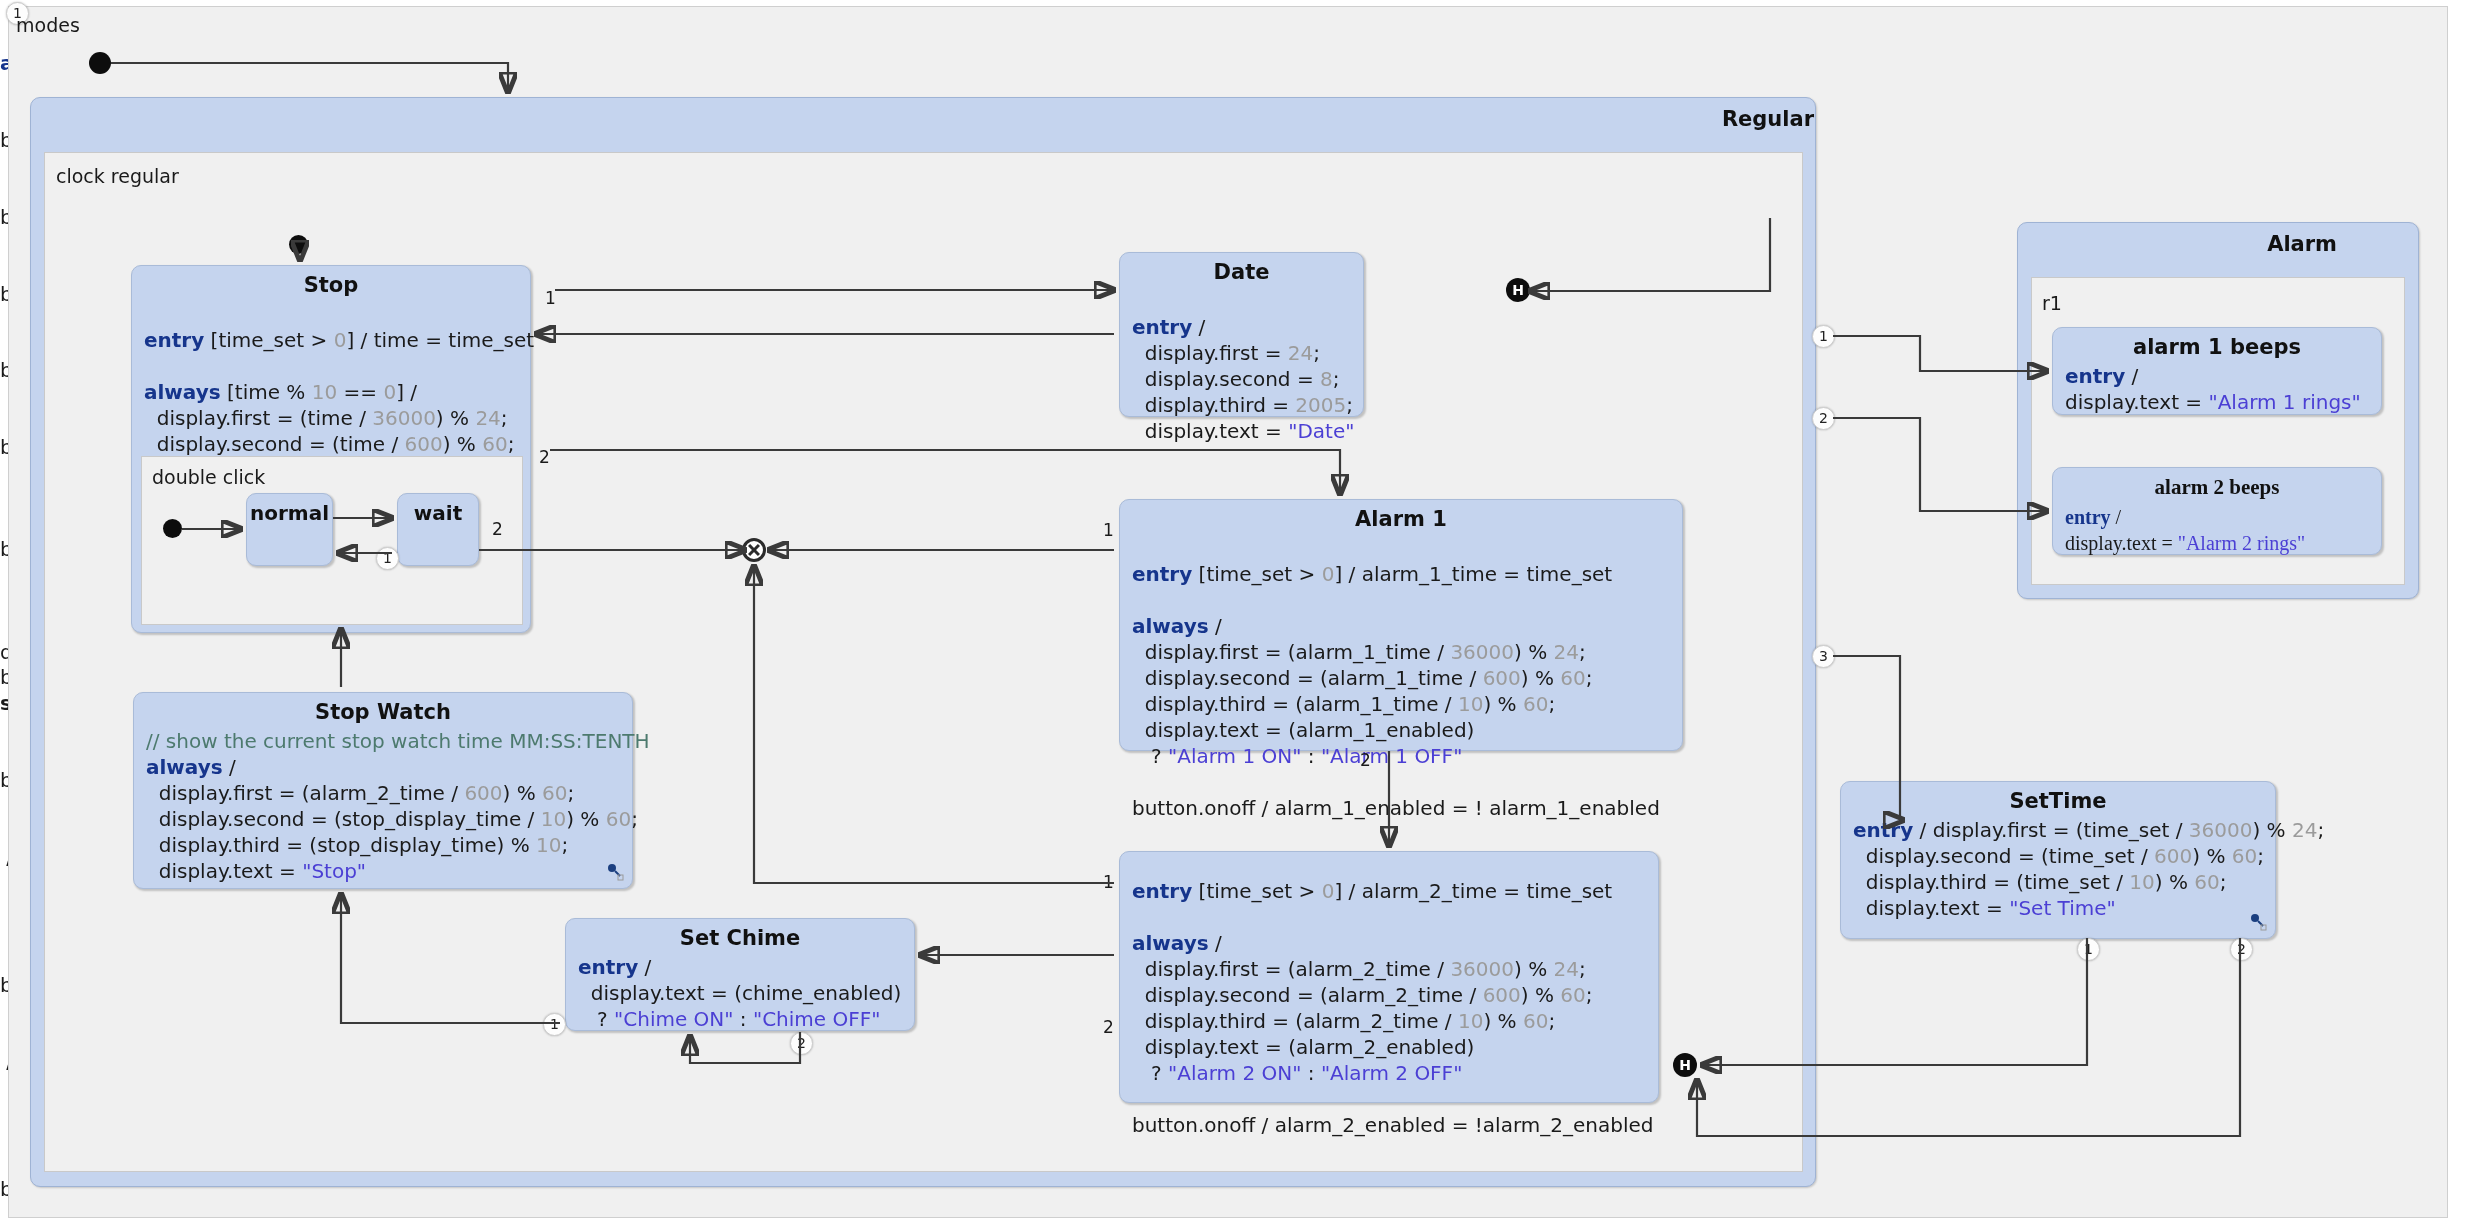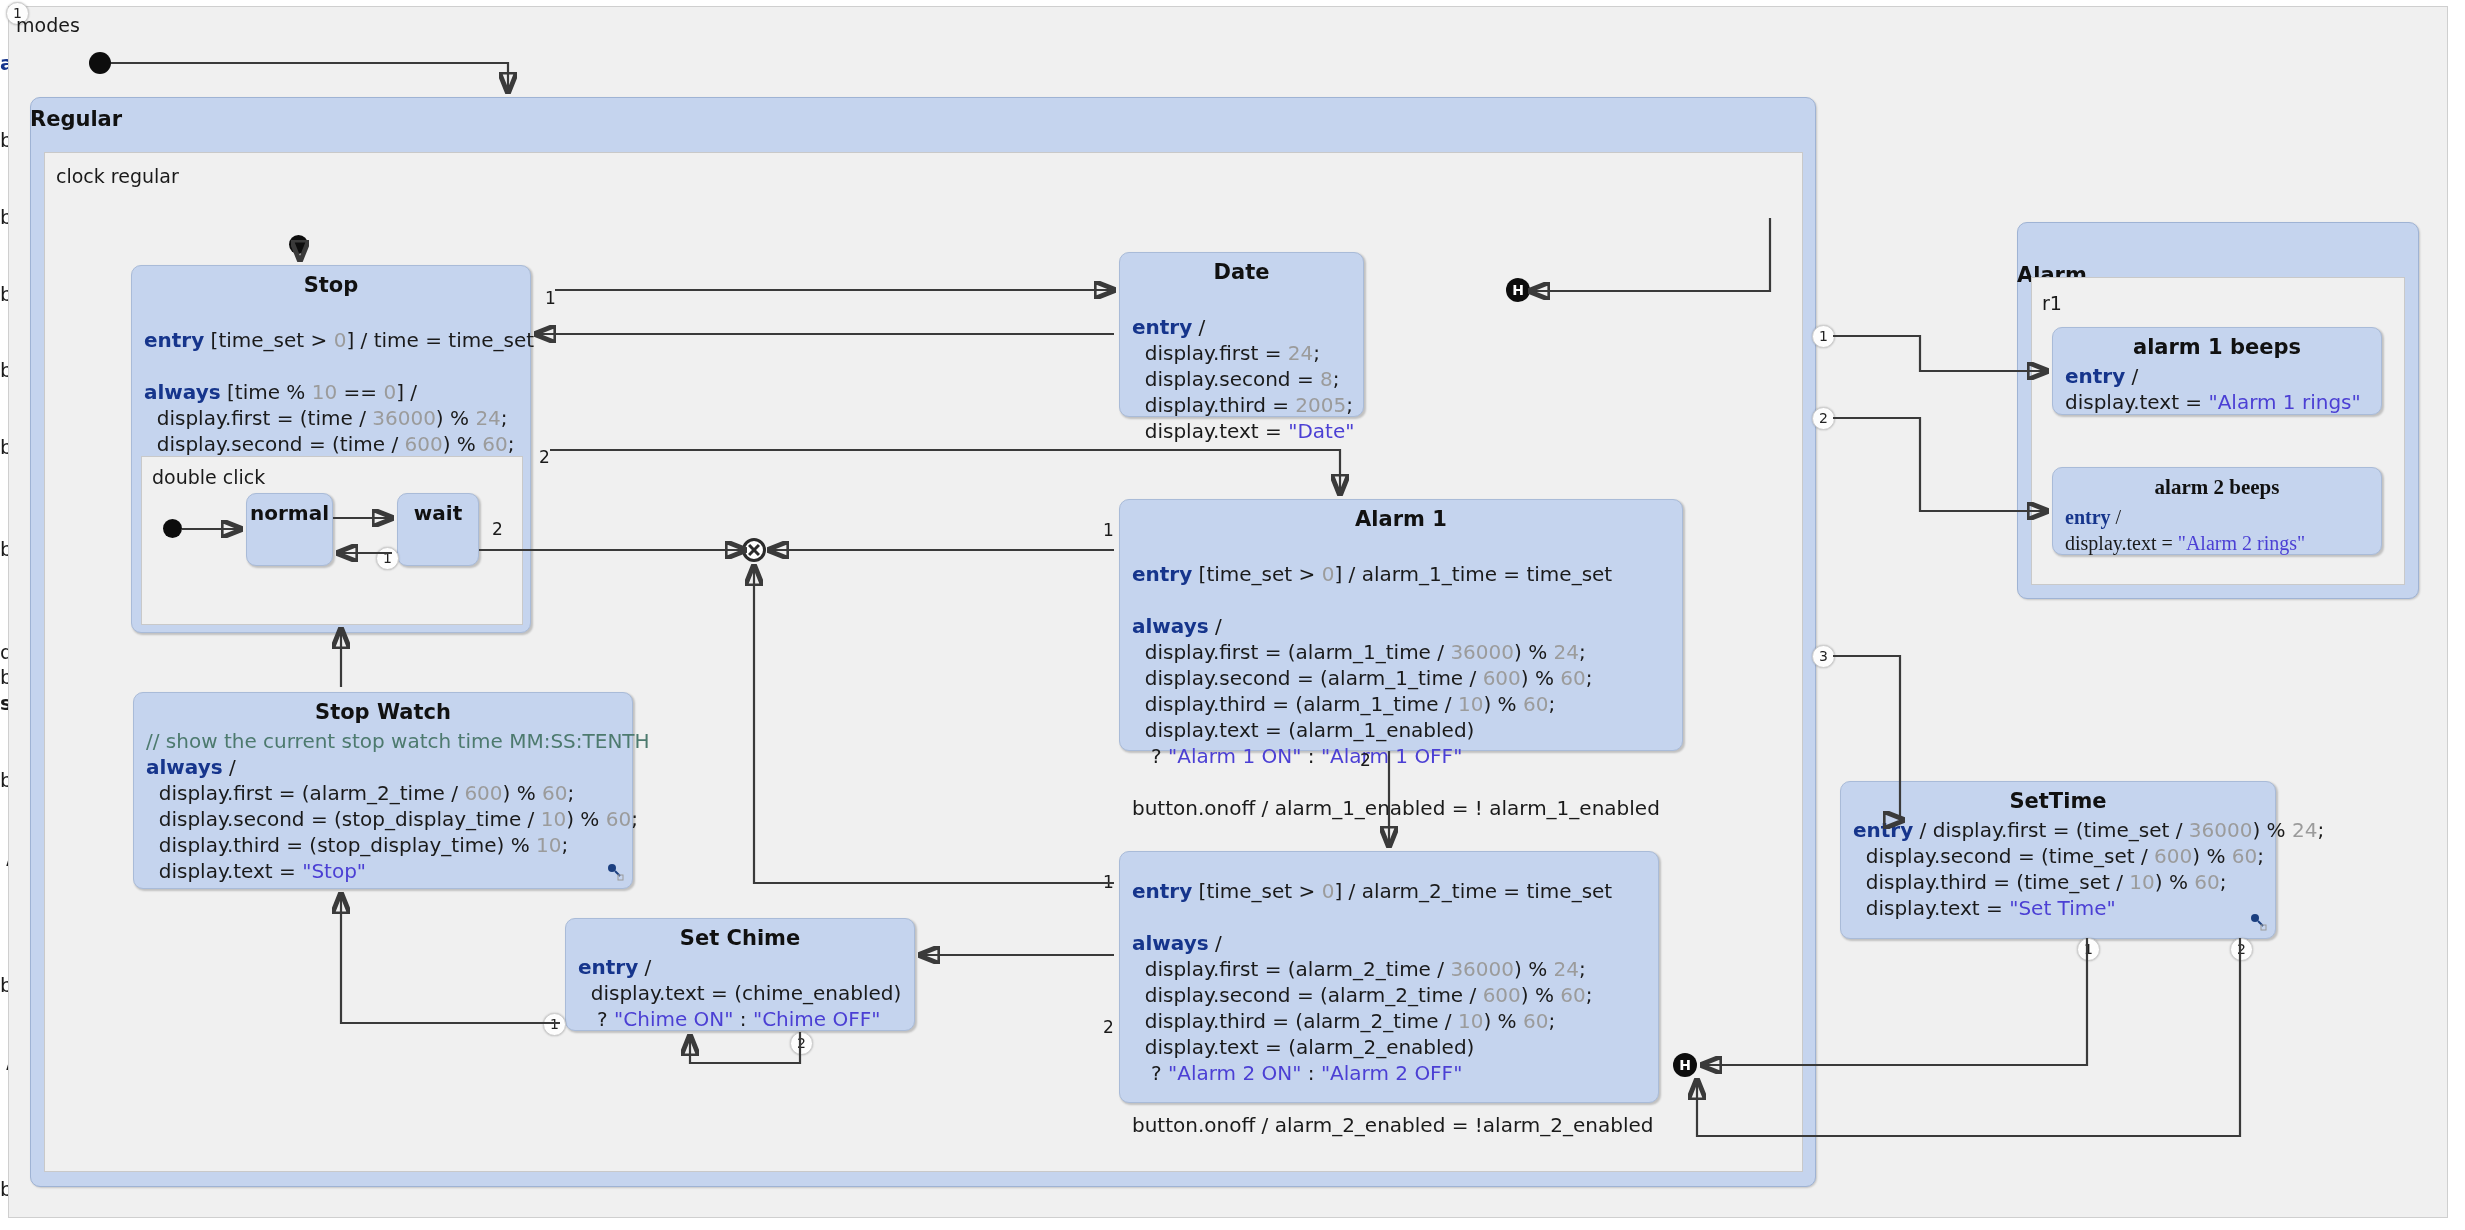--- a/index.html
+++ b/index.html
@@ -16,21 +16,21 @@
     position:absolute;background:#f0f0f0;border:1px solid #cfcfcf;
   }
   .region-name{position:absolute;font-size:19px;color:#1a1a1a;}
 
   
   .composite{
     position:absolute;background:#c5d4ee;border:1px solid #9fb3d4;
     border-radius:10px;box-shadow:1px 1px 2px rgba(0,0,0,.18);
   }
   .composite-title{
-    position:absolute;left:0;right:0;text-align:left;font-weight:bold;
+    position:absolute;left:0;right:0;text-align:right;font-weight:bold;
     font-size:21px;color:#111;
   }
   .composite-body{
     position:absolute;background:#f0f0f0;border:1px solid #c9c9c9;
   }
   .composite-line{position:absolute;font-size:20px;white-space:pre;color:#1a1a1a;}
 
   
   .state{
     position:absolute;background:#c5d4ee;border:1px solid #a9bbd8;
@@ -232,21 +232,21 @@
   <div class="state" style="left:565px;top:918px;width:350px;height:113px;">
     <div class="title">Set Chime</div>
     <div class="code"><span class="kw">entry</span> /
   display.text = (chime_enabled)
    ? <span class="str">"Chime ON"</span> : <span class="str">"Chime OFF"</span></div>
   </div>
   <div class="badge" style="left:543px;top:1013px;">1</div>
   <div class="badge" style="left:790px;top:1032px;">2</div>
 
   <div class="composite" style="left:2017px;top:222px;width:400px;height:375px;"></div>
-  <div class="composite-title" style="left:2017px;top:232px;width:320px;margin-top:31px;">
+  <div class="composite-title" style="left:2017px;top:232px;width:320px;">
     <span>Alarm</span>
   </div>
   <div class="composite-body" style="left:2031px;top:277px;width:372px;height:306px;"></div>
   <div class="region-name" style="left:2042px;top:292px;">r1</div>
 
   <div class="state" style="left:2052px;top:327px;width:330px;height:88px;">
     <div class="title">alarm 1 beeps</div>
     <div class="code"><span class="kw">entry</span> /
 display.text = <span class="str">"Alarm 1 rings"</span></div>
   </div>

